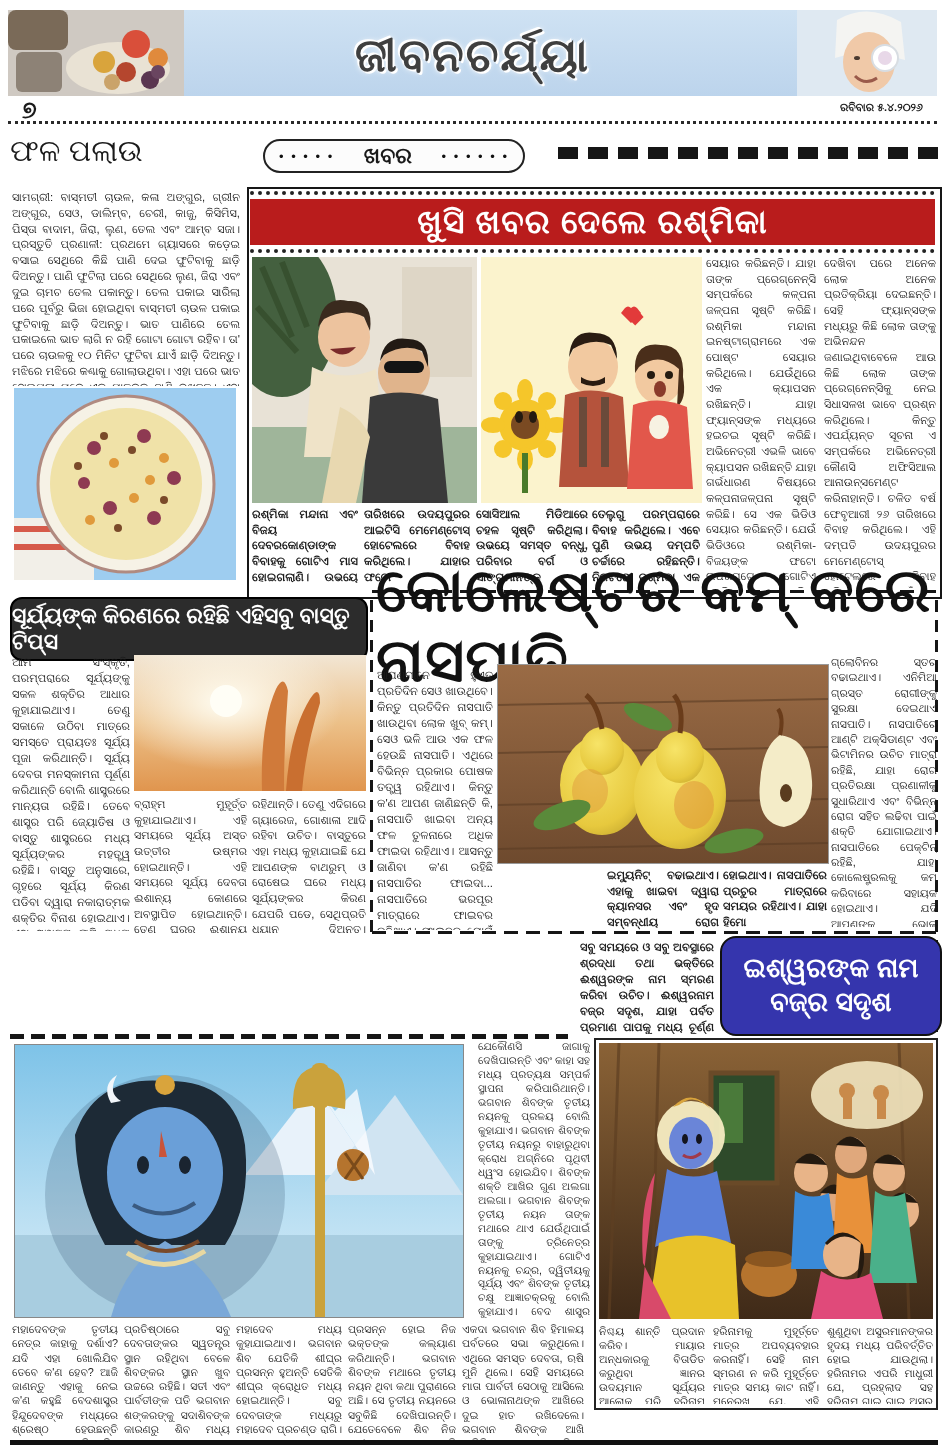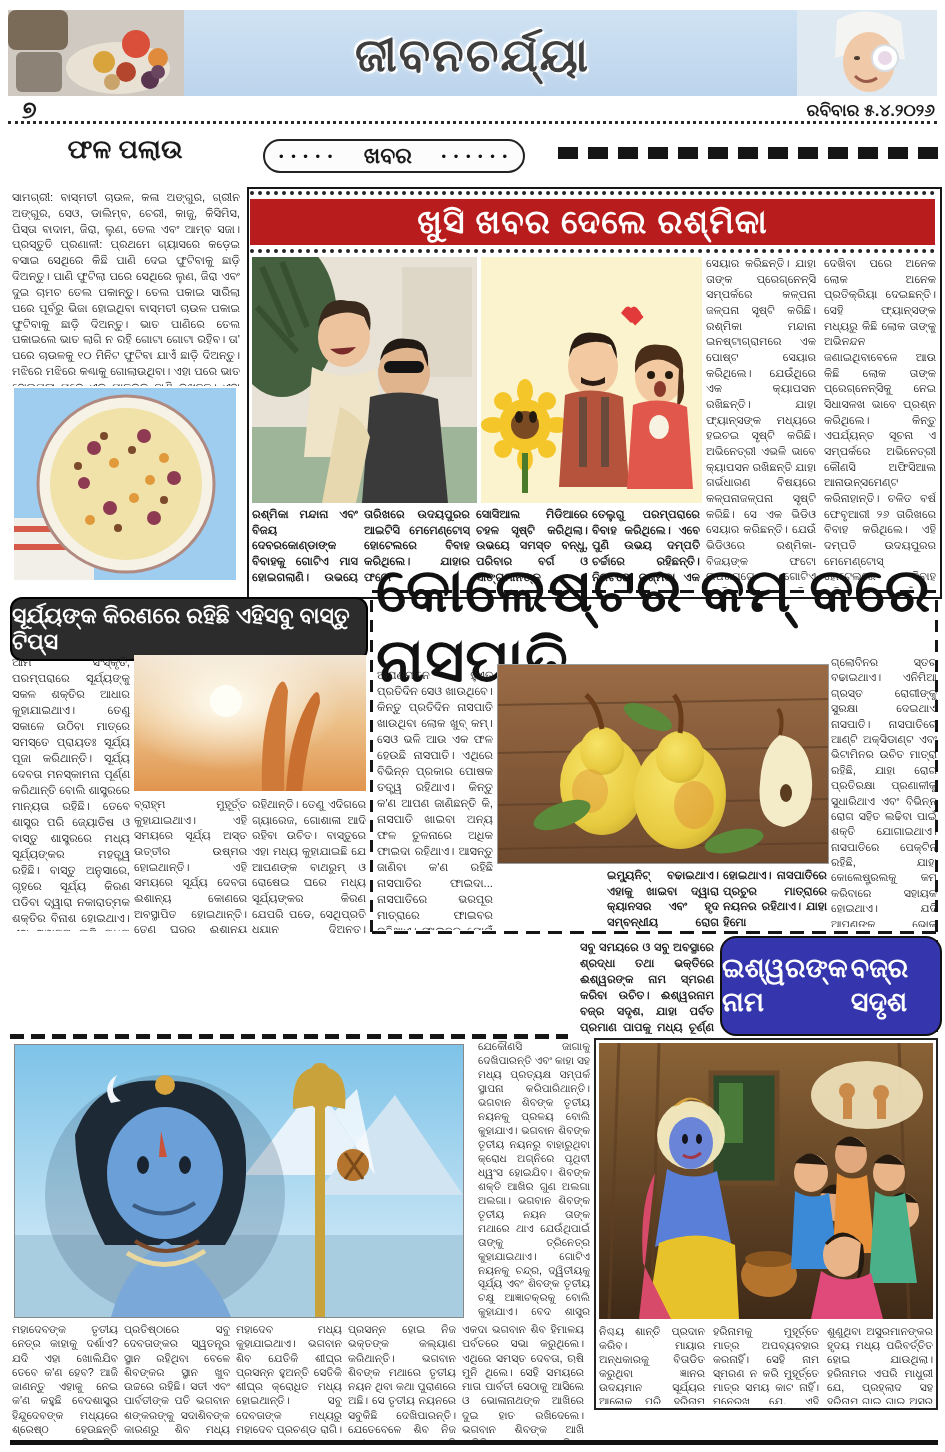--- a/index.html
+++ b/index.html
@@ -6,24 +6,24 @@
   #page{position:relative;width:945px;height:1452px;background:#fff;overflow:hidden;
         font-family:"Liberation Sans",sans-serif;color:#1a1a1a;}
   .abs{position:absolute;}
   .jtext{font-size:11.2px;line-height:1.4;text-align:justify;overflow:hidden;color:#1c1c1c;}
   .cap{font-size:11.4px;line-height:1.38;text-align:justify;font-weight:600;overflow:hidden;}
   
   #banner{left:8px;top:10px;width:929px;height:86px;background:linear-gradient(180deg,#cfe2f3,#bcd4ec);border-radius:15px;}
   #masthead{left:0;top:18px;width:100%;text-align:center;font-size:46px;font-weight:bold;color:#3f3f3f;
             text-shadow:0 0 3px #fff,0 0 6px #fff,2px 2px 0 #fff,-2px -2px 0 #fff;letter-spacing:2px;}
   #pagenum{left:22px;top:96px;font-size:24px;font-weight:bold;}
-  #dateline{right:10px;top:101px;font-size:17px;font-weight:bold;}
+  #dateline{right:22px;top:101px;font-size:11px;font-weight:bold;}
   #toprule{left:8px;top:121px;width:929px;height:0;border-top:3px dotted #2a2a2a;}
   
-  #recipe-title{left:10px;top:134px;width:230px;text-align:center;font-size:26px;font-weight:bold;}
+  #recipe-title{left:10px;top:134px;width:230px;text-align:left;font-size:30px;font-weight:normal;}
   #recipe-body{left:12px;top:190px;width:228px;height:196px;font-size:11.3px;}
   #recipe-img{left:14px;top:388px;width:222px;height:192px;}
   
   #news-pill{left:263px;top:139px;width:262px;height:34px;border:2px solid #222;border-radius:18px;
              background:#fcfcfc;display:flex;align-items:center;justify-content:space-between;padding:0 14px;box-sizing:border-box;}
   #news-pill .dots{font-size:13px;letter-spacing:2px;color:#111;}
   #news-pill .lbl{font-size:22px;font-weight:bold;}
   #news-dashes{left:558px;top:147px;width:380px;height:12px;
       background:repeating-linear-gradient(90deg,#161616 0 20px,transparent 20px 30px);}
   #news-box{left:247px;top:187px;width:691px;height:408px;border:2px solid #161616;background:#fff;}
@@ -71,21 +71,21 @@
   #shiva-rcol{left:478px;top:1040px;width:112px;height:278px;font-size:10.6px;line-height:1.32;}
   .sbot{top:1322px;height:118px;font-size:10.8px;line-height:1.32;}
   #sbot1{left:12px;width:106px;}
   #sbot2{left:124px;width:106px;}
   #sbot3{left:236px;width:106px;}
   #sbot4{left:348px;width:108px;}
   #sbot5{left:462px;width:122px;}
   
   #ish-intro{left:580px;top:940px;width:134px;height:94px;font-size:11.4px;font-weight:600;}
   #ish-box{left:720px;top:936px;width:218px;height:96px;background:#3535ad;border:2px solid #111;border-radius:16px;
-           color:#fff;display:flex;flex-direction:row;align-items:center;justify-content:center;font-size:27px;font-weight:bold;line-height:1.25;}
+           color:#fff;display:flex;flex-direction:column;align-items:center;justify-content:center;font-size:27px;font-weight:bold;line-height:1.25;}
   #krishna-frame{left:594px;top:1038px;width:344px;height:372px;border:2px solid #222;box-sizing:border-box;padding:3px;background:#fff;}
   #krishna-img{width:334px;height:276px;}
   #krishna-caps{display:flex;gap:8px;margin-top:5px;}
   #krishna-caps div{width:106px;height:80px;font-size:10.8px;line-height:1.3;text-align:justify;overflow:hidden;}
   #bottom-rule{left:10px;top:1440px;width:928px;height:5px;background:#111;}
   svg{display:block;}
 </style>
 </head>
 <body>
 
@@ -280,21 +280,21 @@
       <ellipse cx="64" cy="150" rx="30" ry="12" transform="rotate(-20 64 150)"></ellipse>
       <ellipse cx="150" cy="52" rx="26" ry="10" transform="rotate(24 150 52)"></ellipse>
       <ellipse cx="236" cy="176" rx="30" ry="11" transform="rotate(-12 236 176)"></ellipse>
     </g>
     <path d="M282,70 Q312,74 314,116 Q316,156 286,162 Q258,158 262,118 Q264,82 282,70 Z" fill="#f4ecc8"></path>
     <ellipse cx="288" cy="128" rx="6" ry="9" fill="#5a3c1e"></ellipse>
     <path d="M282,70 Q286,52 280,44" stroke="#6a3c1a" stroke-width="4" fill="none"></path>
   </svg>
   <div class="abs jtext" id="pears-right">ଗ୍ଲୋବିନର ସ୍ତର ବଢାଇଥାଏ। ଏନିମିଆ ଗ୍ରସ୍ତ ରୋଗୀଙ୍କୁ ସୁରକ୍ଷା ଦେଇଥାଏ ନାସପାତି। ନାସପାତିରେ ଆଣ୍ଟି ଅକ୍ସିଡାଣ୍ଟ ଏବଂ ଭିଟାମିନର ଉଚିତ ମାତ୍ରା ରହିଛି, ଯାହା ରୋଗ ପ୍ରତିରକ୍ଷା ପ୍ରଣାଳୀକୁ ସୁଧାରିଥାଏ ଏବଂ ବିଭିନ୍ନ ରୋଗ ସହିତ ଲଢିବା ପାଇଁ ଶକ୍ତି ଯୋଗାଇଥାଏ। ନାସପାତିରେ ପେକ୍ଟିନ୍ ରହିଛି, ଯାହା କୋଲେଷ୍ଟ୍ରଲକୁ କମ୍ କରିବାରେ ସହାୟକ ହୋଇଥାଏ। ଯଦି ଆପଣଙ୍କ ଭୋକ ବାରମ୍ବାର ଲାଗୁଛି, ତେବେ ନାସପାତି ଖାଆନ୍ତୁ। ଏଥିରେ ଥିବା ଫାଇବର ଆପଣଙ୍କ ପେଟକୁ ଅଧିକ ସମୟ ପର୍ଯ୍ୟନ୍ତ ପୂର୍ଣ୍ଣ ରଖେ। ଫାଇବର ଛଡା ଏଥିରେ ଭିଟାମିନ ସି, ଆଇରନ ଏବଂ ମ୍ୟାଗ୍ନେସିୟମ ଭରପୂର ମାତ୍ରାରେ ରହିଥାଏ।</div>
   <div class="abs cap" id="pcap2">ଇମ୍ୟୁନିଟ୍ ବଢାଇଥାଏ। ଏହାକୁ ଖାଇବା ଦ୍ୱାରା କ୍ୟାନସର ଏବଂ ହୃଦ ସମ୍ବନ୍ଧୀୟ ରୋଗ ଆଶଙ୍କା କମ୍</div>
-  <div class="abs cap" id="pcap3">ହୋଇଥାଏ। ନାସପାତିରେ ପ୍ରଚୁର ମାତ୍ରାରେ ନୟନର ରହିଥାଏ। ଯାହା ହିମୋ</div>
+  <div class="abs cap" id="pcap3">ହୋଇଥାଏ। ନାସପାତିରେ ପ୍ରଚୁର ମାତ୍ରାରେ ସମୟର ରହିଥାଏ। ଯାହା ହିମୋ</div>
 
   <div class="abs" id="shiva-dash"></div>
   <svg class="abs" id="shiva-img" viewBox="0 0 448 272">
     <defs>
       <linearGradient id="sky" x1="0" y1="0" x2="0" y2="1">
         <stop offset="0" stop-color="#7ec3e8"></stop>
           <stop offset="0.6" stop-color="#b8def2"></stop>
           <stop offset="1" stop-color="#dceef8"></stop>
       </linearGradient>
     </defs>

